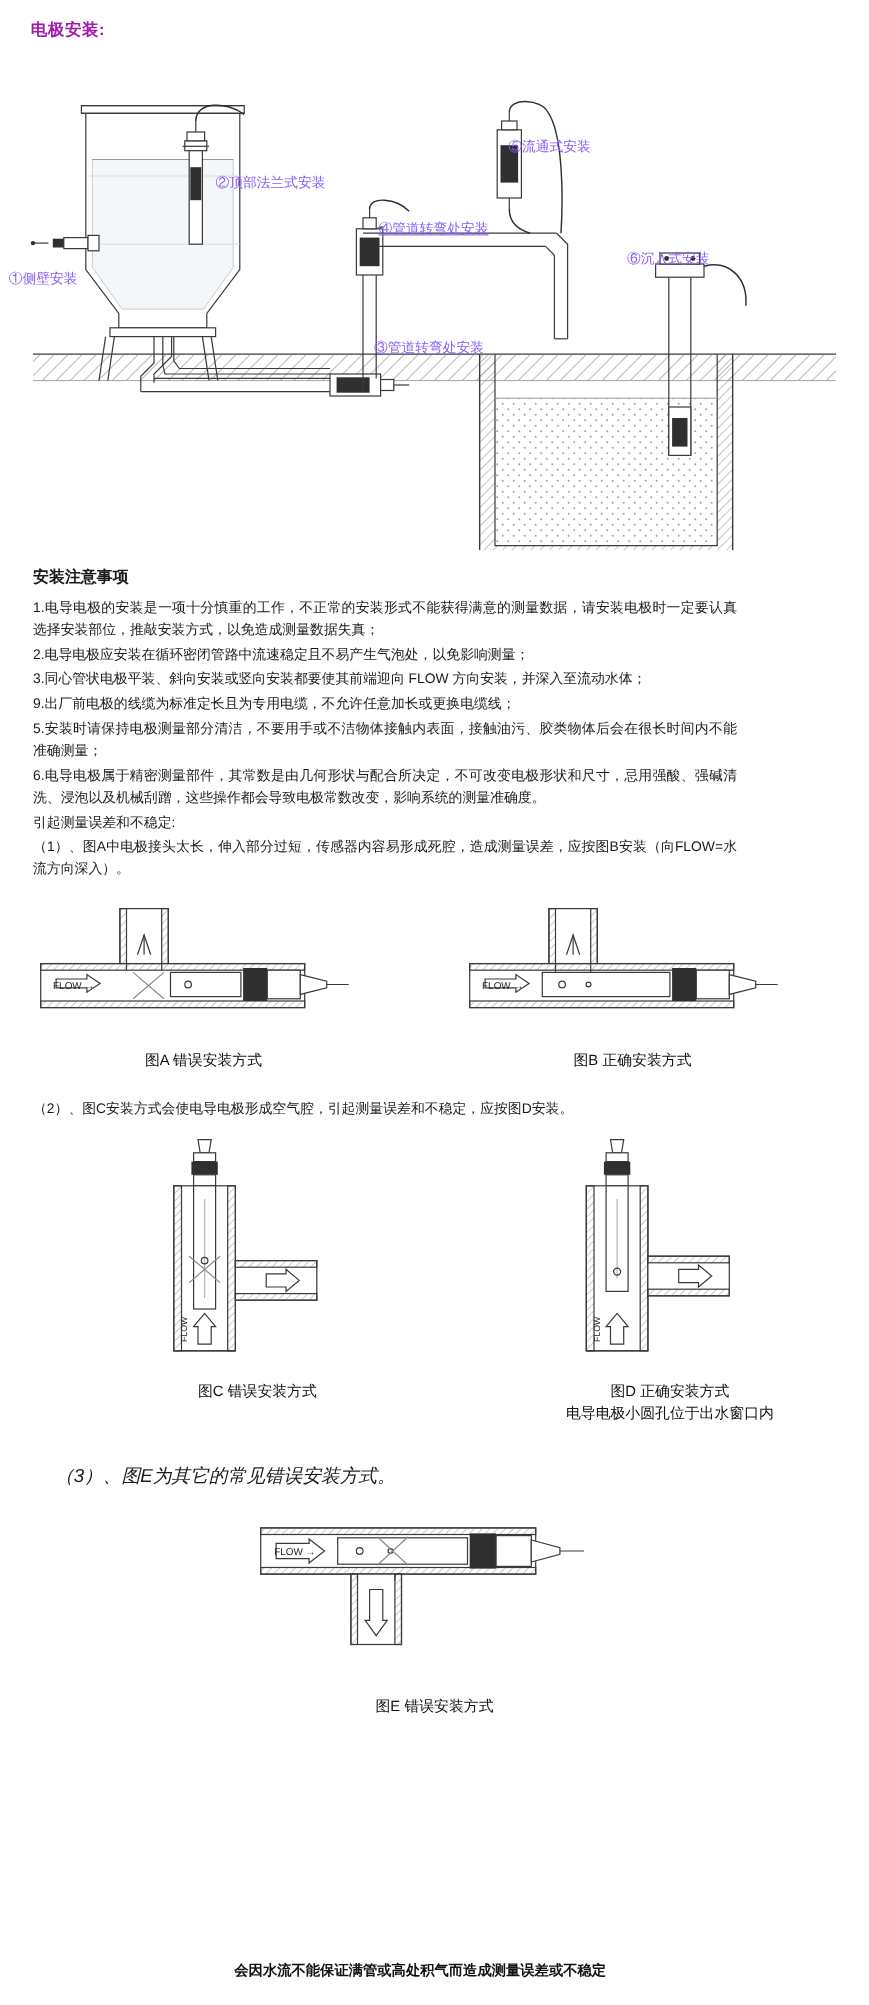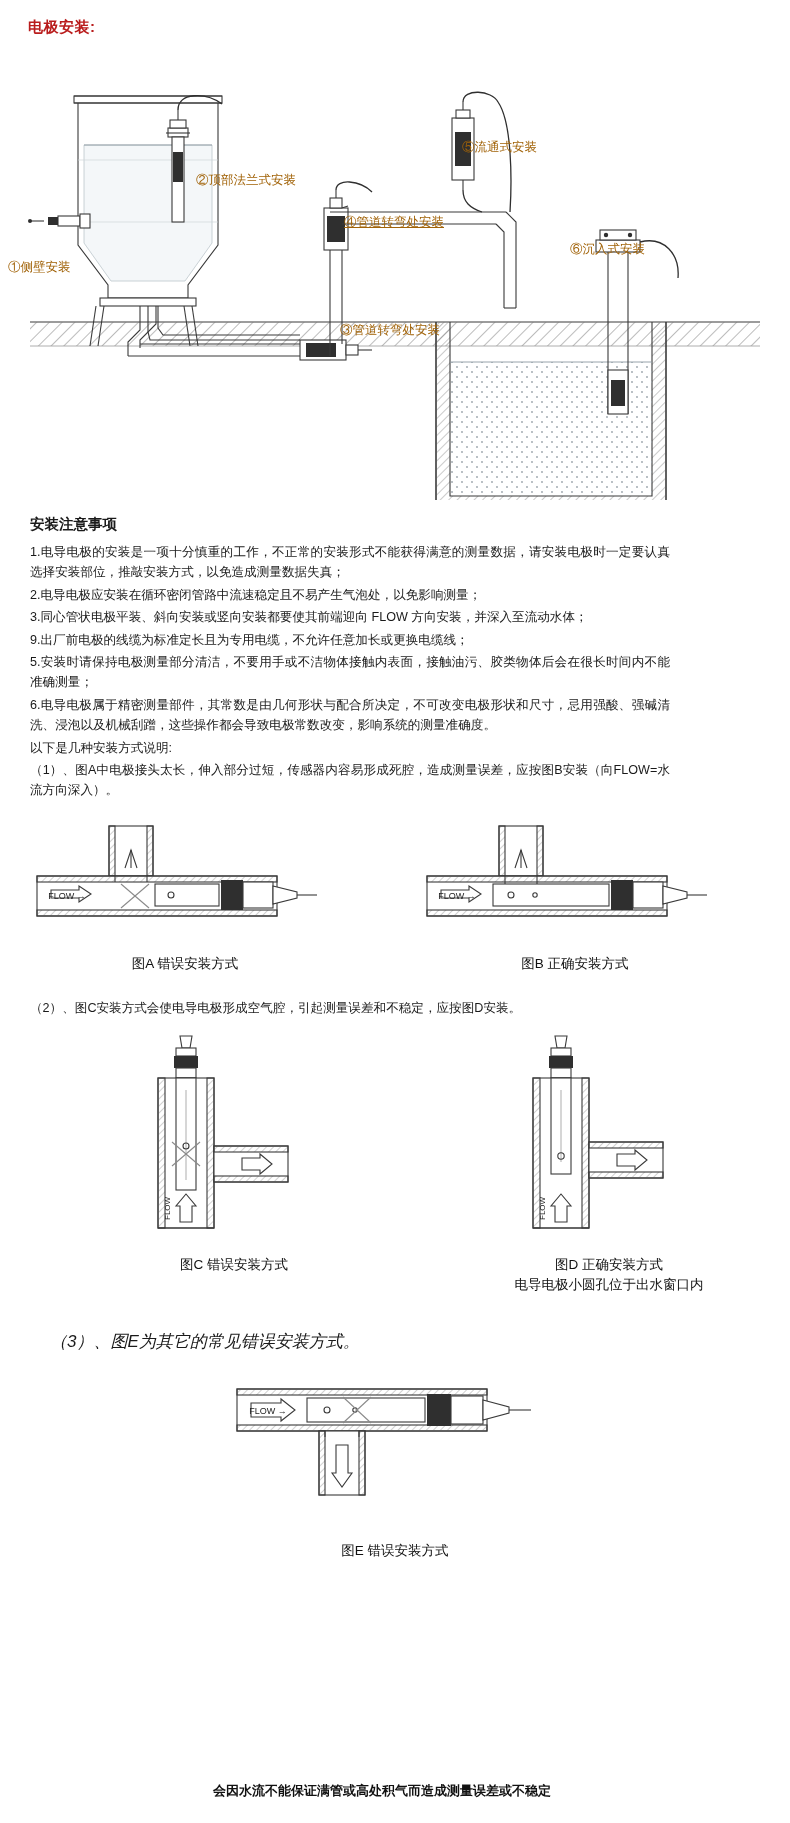--- a/index.html
+++ b/index.html
@@ -18,42 +18,41 @@
     width: 790px;
     min-height: 1823px;
     position: relative;
     padding: 0;
   }
 
   
   .section-title {
     font-size: 15px;
     font-weight: bold;
-    color: #b91c1c;
+    color: #a21caf;
     letter-spacing: 0.5px;
   }
   #title-electrode-install {
     position: absolute;
     left: 28px; top: 18px;
   }
 
   
   .diagram-main {
     position: absolute;
     left: 0; top: 40px;
     width: 790px; height: 460px;
   }
   .diagram-main svg { display: block; }
 
   .callout {
     position: absolute;
     font-size: 12.5px;
-    color: #a16207;
+    color: #8b5cf6;
     white-space: nowrap;
-    margin-top: 14px;
   }
   #callout-1 { left: 8px;  top: 205px; }
   #callout-2 { left: 196px; top: 118px; }
   #callout-3 { left: 340px; top: 268px; }
   #callout-4 { left: 344px; top: 160px; text-decoration: underline; }
   #callout-5 { left: 462px; top: 85px; }
   #callout-6 { left: 570px; top: 187px; }
 
   
   .notes {
@@ -264,21 +263,21 @@
   </div>
 
   <div class="notes">
     <h3>安装注意事项</h3>
     <p>1.电导电极的安装是一项十分慎重的工作，不正常的安装形式不能获得满意的测量数据，请安装电极时一定要认真选择安装部位，推敲安装方式，以免造成测量数据失真；</p>
     <p>2.电导电极应安装在循环密闭管路中流速稳定且不易产生气泡处，以免影响测量；</p>
     <p>3.同心管状电极平装、斜向安装或竖向安装都要使其前端迎向 FLOW 方向安装，并深入至流动水体；</p>
     <p>9.出厂前电极的线缆为标准定长且为专用电缆，不允许任意加长或更换电缆线；</p>
     <p>5.安装时请保持电极测量部分清洁，不要用手或不洁物体接触内表面，接触油污、胶类物体后会在很长时间内不能准确测量；</p>
     <p>6.电导电极属于精密测量部件，其常数是由几何形状与配合所决定，不可改变电极形状和尺寸，忌用强酸、强碱清洗、浸泡以及机械刮蹭，这些操作都会导致电极常数改变，影响系统的测量准确度。</p>
-    <p>以下是几种安装方式说明:</p>
+    <p>引起测量误差和不稳定:</p>
     <p>（1）、图A中电极接头太长，伸入部分过短，传感器内容易形成死腔，造成测量误差，应按图B安装（向FLOW=水流方向深入）。</p>
   </div>
 
   <div id="pair-ab">
 
     <div id="fig-a-wrap">
       <svg class="svg-holder" width="320" height="130" viewBox="0 0 320 130" xmlns="http://www.w3.org/2000/svg">
         <defs>
           <pattern id="hA" width="5" height="5" patternTransform="rotate(45)" patternUnits="userSpaceOnUse">
             <line x1="0" y1="0" x2="0" y2="5" stroke="#8a8a8a" stroke-width="0.8"></line>

